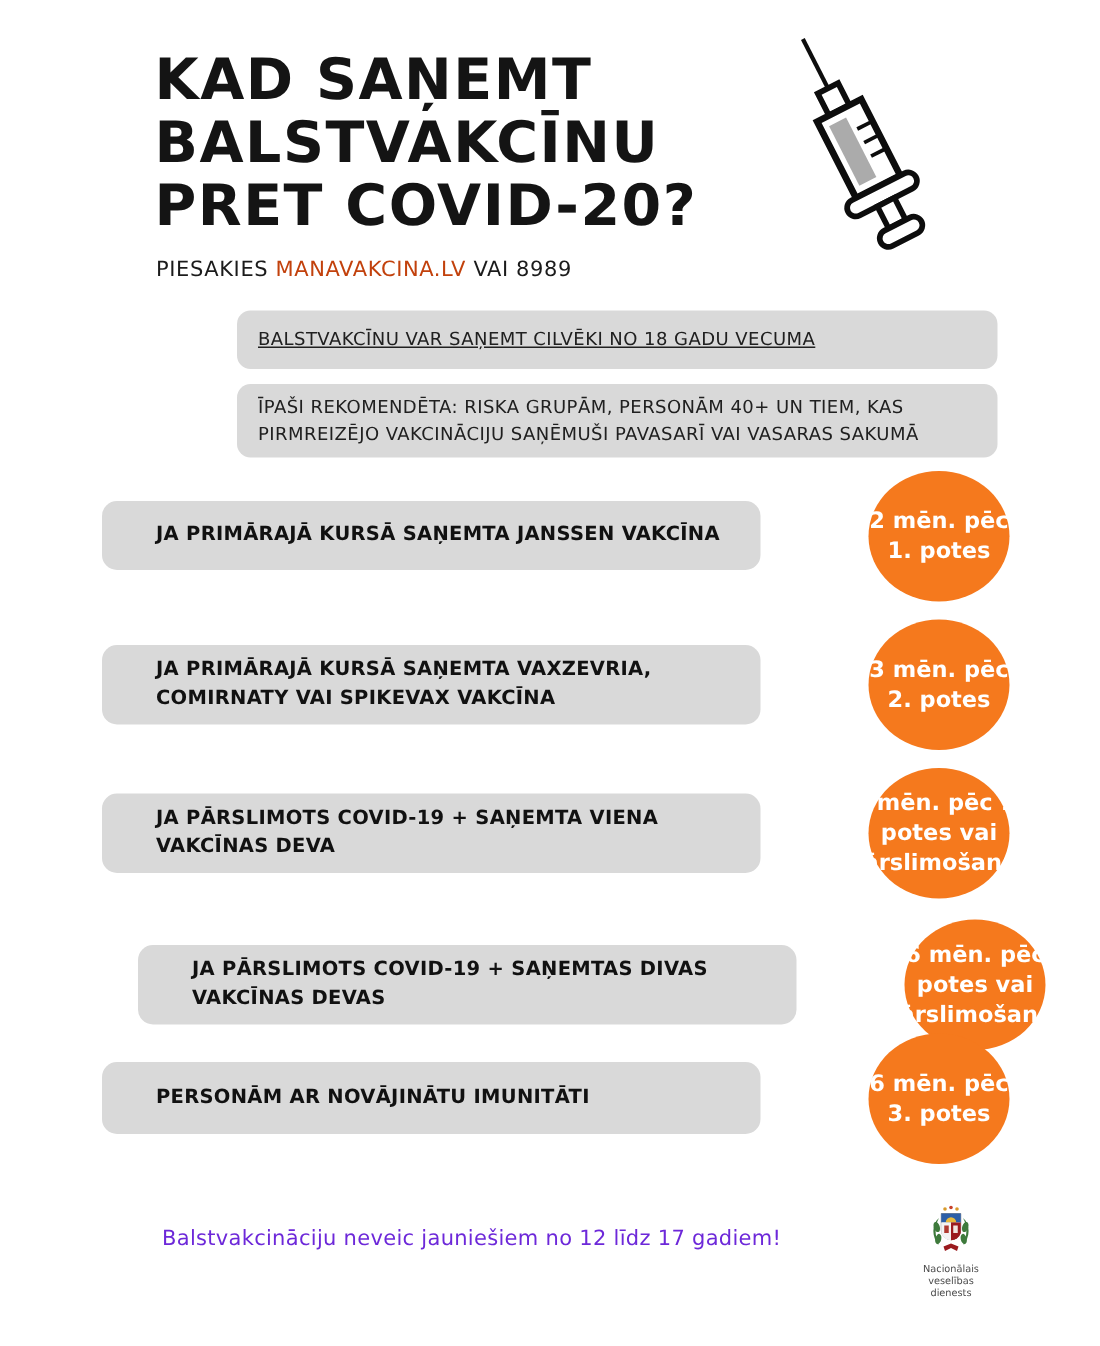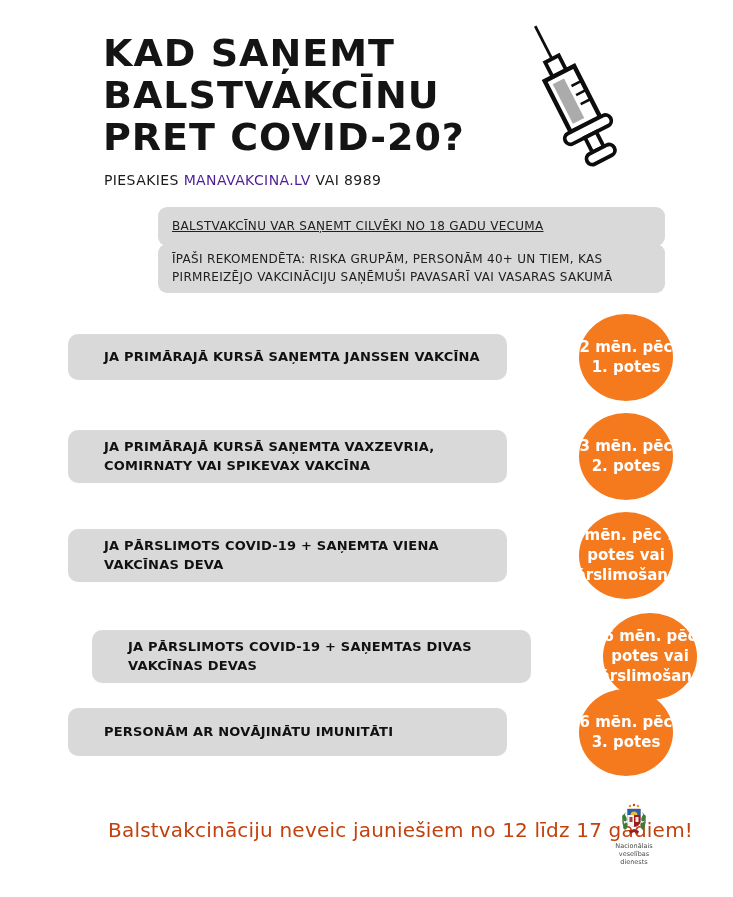--- a/index.html
+++ b/index.html
@@ -10,30 +10,30 @@
   
   .title{
     position:absolute;left:103px;top:33px;
     font-size:38px;font-weight:bold;line-height:1.1;letter-spacing:1px;
     color:#141414;white-space:pre-line;
   }
   .subtitle{
     position:absolute;left:104px;top:172px;
     font-size:14px;letter-spacing:.4px;color:#1b1b1b;
   }
-  .subtitle .link{color:#4c1d95;text-decoration:none;cursor:pointer;}
+  .subtitle .link{color:#c2410c;text-decoration:none;cursor:pointer;}
   .syringe{position:absolute;left:497px;top:20px;}
   
   .info-box{
     position:absolute;left:158px;width:507px;background:#D9D9D9;border-radius:9px;
     display:flex;align-items:center;box-sizing:border-box;padding:0 14px;
     font-size:12px;letter-spacing:.3px;color:#202020;white-space:pre-line;line-height:1.45;
   }
   .info-box.b1{top:207px;height:39px;text-decoration:underline;}
-  .info-box.b2{top:244px;height:49px;}
+  .info-box.b2{top:256px;height:49px;}
   
   .row{position:absolute;left:68px;width:563px;height:96px;display:flex;align-items:center;gap:36px;}
   .row .bar{
     width:439px;min-width:439px;background:#D9D9D9;border-radius:10px;
     display:flex;align-items:center;box-sizing:border-box;padding:0 20px 0 36px;
   }
   .row .bar span{
     font-size:13px;font-weight:bold;letter-spacing:.2px;color:#111;
     white-space:pre-line;line-height:1.5;
   }
@@ -45,21 +45,21 @@
   .row .circle span{
     font-size:15px;font-weight:bold;color:#fff;line-height:1.35;white-space:pre-line;
   }
   .r1{top:309px;} .r1 .bar{height:46px;}
   .r2{top:408px;} .r2 .bar{height:53px;}
   .r3{top:507px;} .r3 .bar{height:53px;}
   .r4{top:608px;padding-left:24px;} .r4 .bar{height:53px;}
   .r5{top:684px;} .r5 .bar{height:48px;}
   
   .note{
-    position:absolute;left:108px;top:818px;font-size:20px;color:#c2410c;letter-spacing:.2px;
+    position:absolute;left:108px;top:818px;font-size:14px;color:#6d28d9;letter-spacing:.2px;
   }
   .logo{
     position:absolute;left:601px;top:803px;width:66px;text-align:center;
   }
   .logo .caption{
     margin-top:1px;font-size:6.5px;line-height:1.25;color:#4a4a4a;white-space:pre-line;
   }
 </style>
 </head>
 <body>

